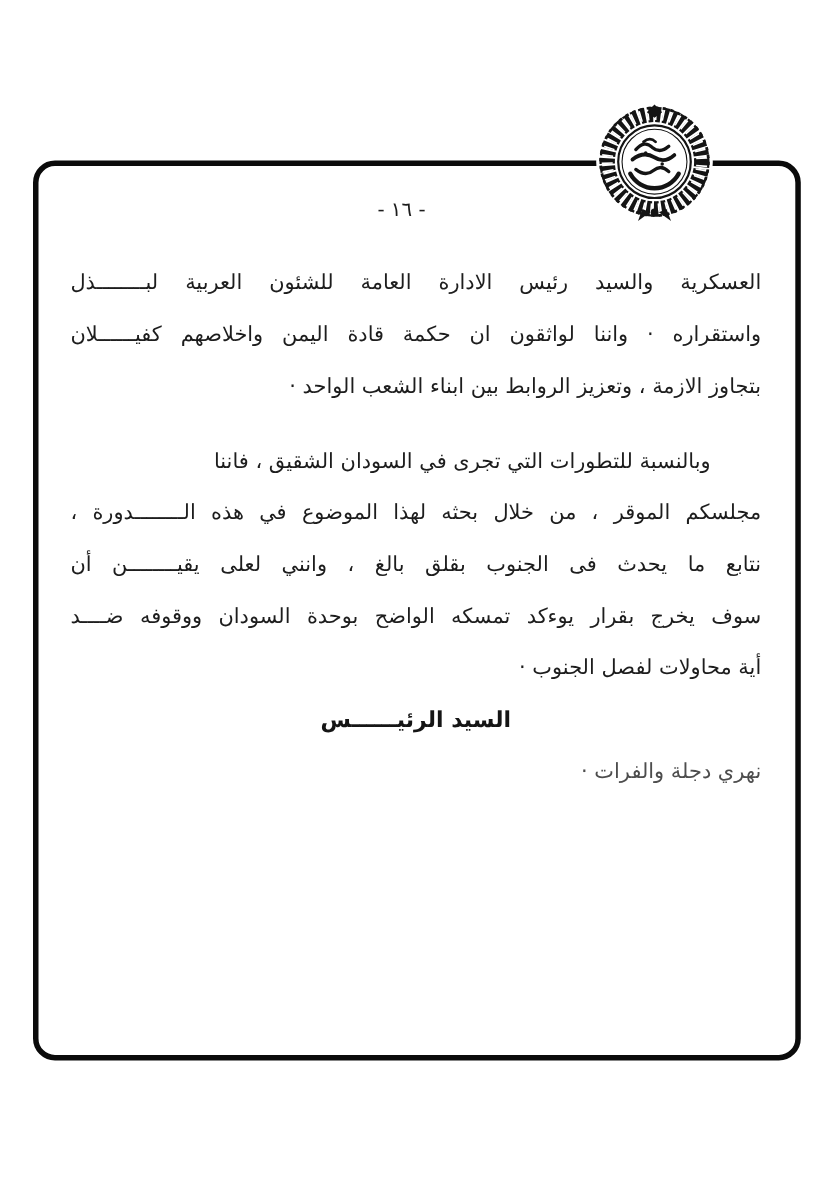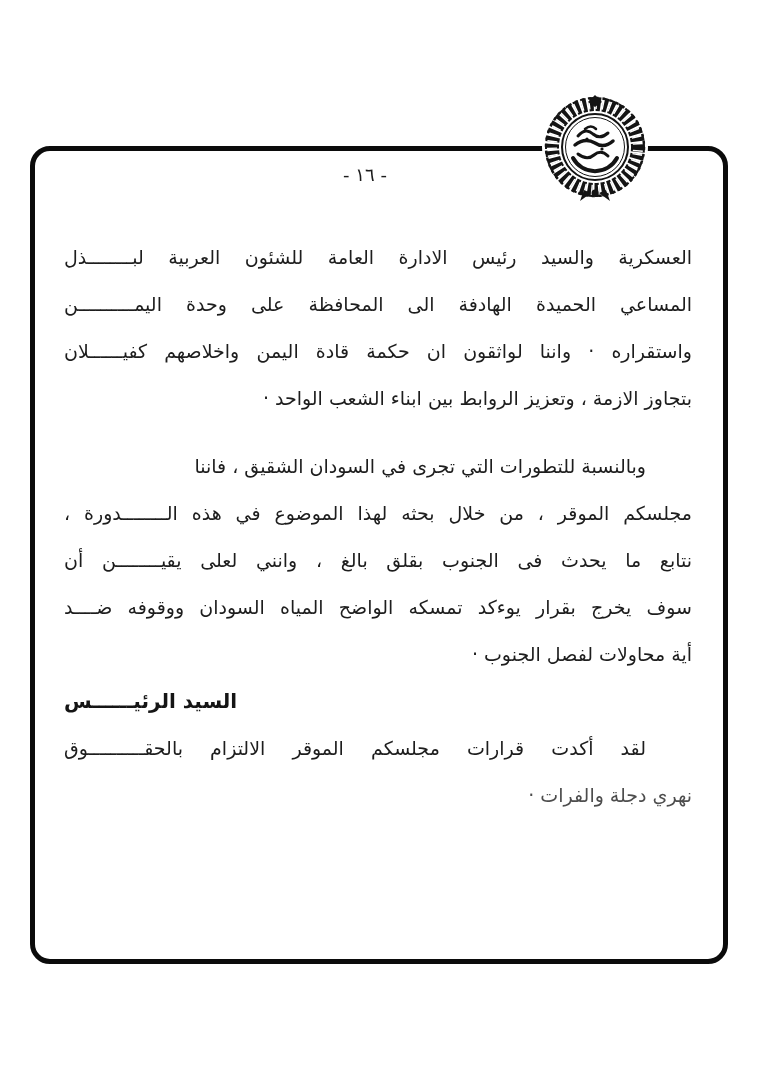--- a/index.html
+++ b/index.html
@@ -33,21 +33,21 @@
     position: absolute;
     left: 540px;
     top: 94px;
     width: 110px;
     height: 110px;
     z-index: 3;
   }
   .pagenum {
     position: absolute;
     left: 295px;
-    top: 164px;
+    top: 180px;
     width: 140px;
     text-align: center;
     font-size: 18px;
     letter-spacing: 3px;
     color: #1c1c1c;
     z-index: 2;
   }
   .content {
     position: absolute;
     left: 64px;
@@ -70,21 +70,21 @@
   }
   .line.short { text-align: right; text-align-last: right; }
   .line.indent { padding-right: 46px; }
   .line.faint { color: #4d4d4d; text-align: center; }
   .para-gap { margin-top: 21px; }
   .heading-line {
     height: 47px;
     line-height: 47px;
     font-weight: bold;
     font-size: 20px;
-    text-align: left;
+    text-align: center;
     color: #151515;
   }
 </style>
 </head>
 <body>
 
 <div class="doc">
 
   <div class="frame"></div>
 
@@ -117,35 +117,33 @@
       <path d="M59 99 l11 8 -4 -11 z" fill="#141414"></path>
     </svg>
   </div>
 
   <div class="pagenum">- ١٦ -</div>
 
   <div class="content">
 
     <div class="para">
       <span class="line">العسكرية والسيد رئيس الادارة العامة للشئون العربية لبــــــــذل</span>
-      <span class="line">المساعي الحميدة الهادفة الى المحافظة على وحدة اليمــــــــــن</span>
       <span class="line">واستقراره · واننا لواثقون ان حكمة قادة اليمن واخلاصهم كفيــــــلان</span>
       <span class="line short">بتجاوز الازمة ، وتعزيز الروابط بين ابناء الشعب الواحد ·</span>
     </div>
 
     <div class="para para-gap">
       <span class="line short indent">وبالنسبة للتطورات التي تجرى في السودان الشقيق ، فاننا</span>
       <span class="line">مجلسكم الموقر ، من خلال بحثه لهذا الموضوع في هذه الــــــــدورة ،</span>
       <span class="line">نتابع ما يحدث فى الجنوب بقلق بالغ ، وانني لعلى يقيــــــــن أن</span>
-      <span class="line">سوف يخرج بقرار يوءكد تمسكه الواضح المياه السودان ووقوفه ضــــد</span>
+      <span class="line">سوف يخرج بقرار يوءكد تمسكه الواضح بوحدة السودان ووقوفه ضــــد</span>
       <span class="line short">أية محاولات لفصل الجنوب ·</span>
     </div>
 
     <div class="heading-line">السيد الرئيــــــس</div>
 
     <div class="para">
-      <span class="line indent">لقد أكدت قرارات مجلسكم الموقر الالتزام بالحقــــــــــوق</span>
       <span class="line short faint">نهري دجلة والفرات ·</span>
     </div>
 
   </div>
 
 </div>
 
 </body></html>

